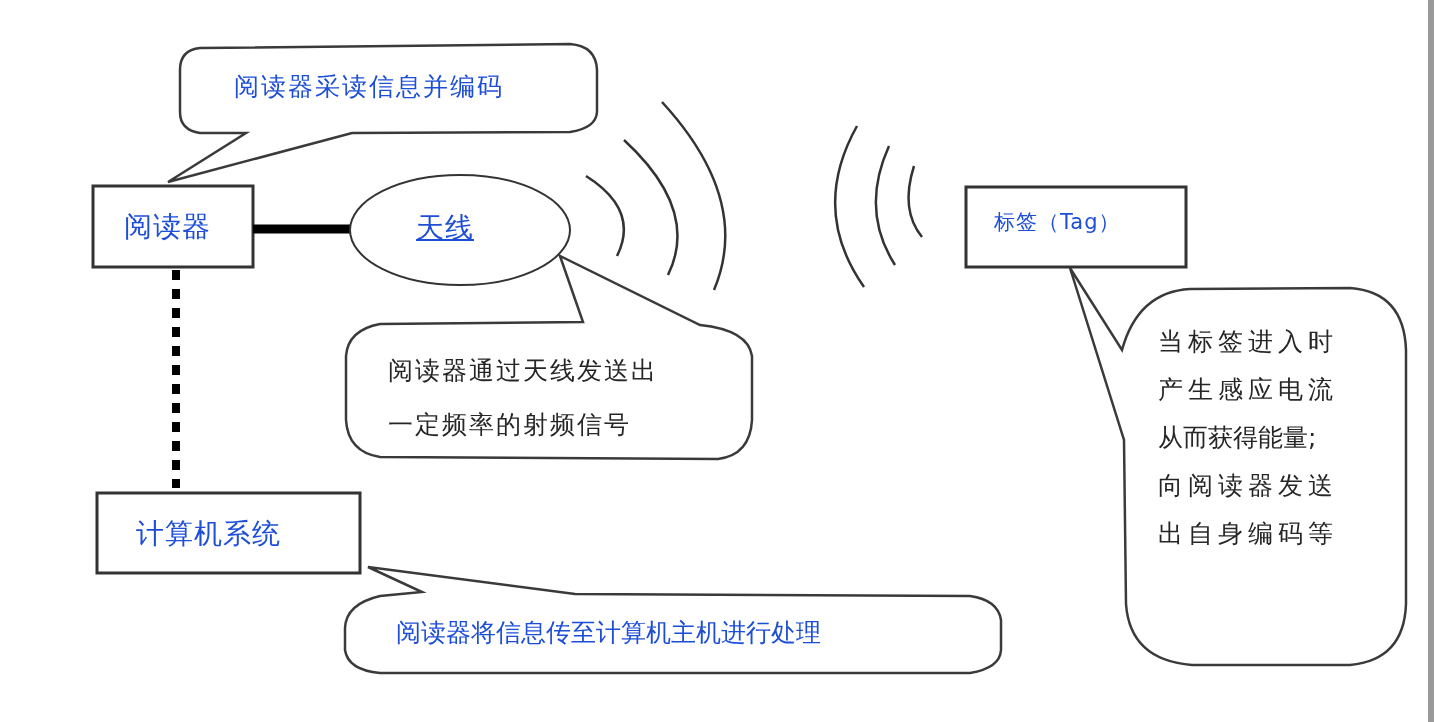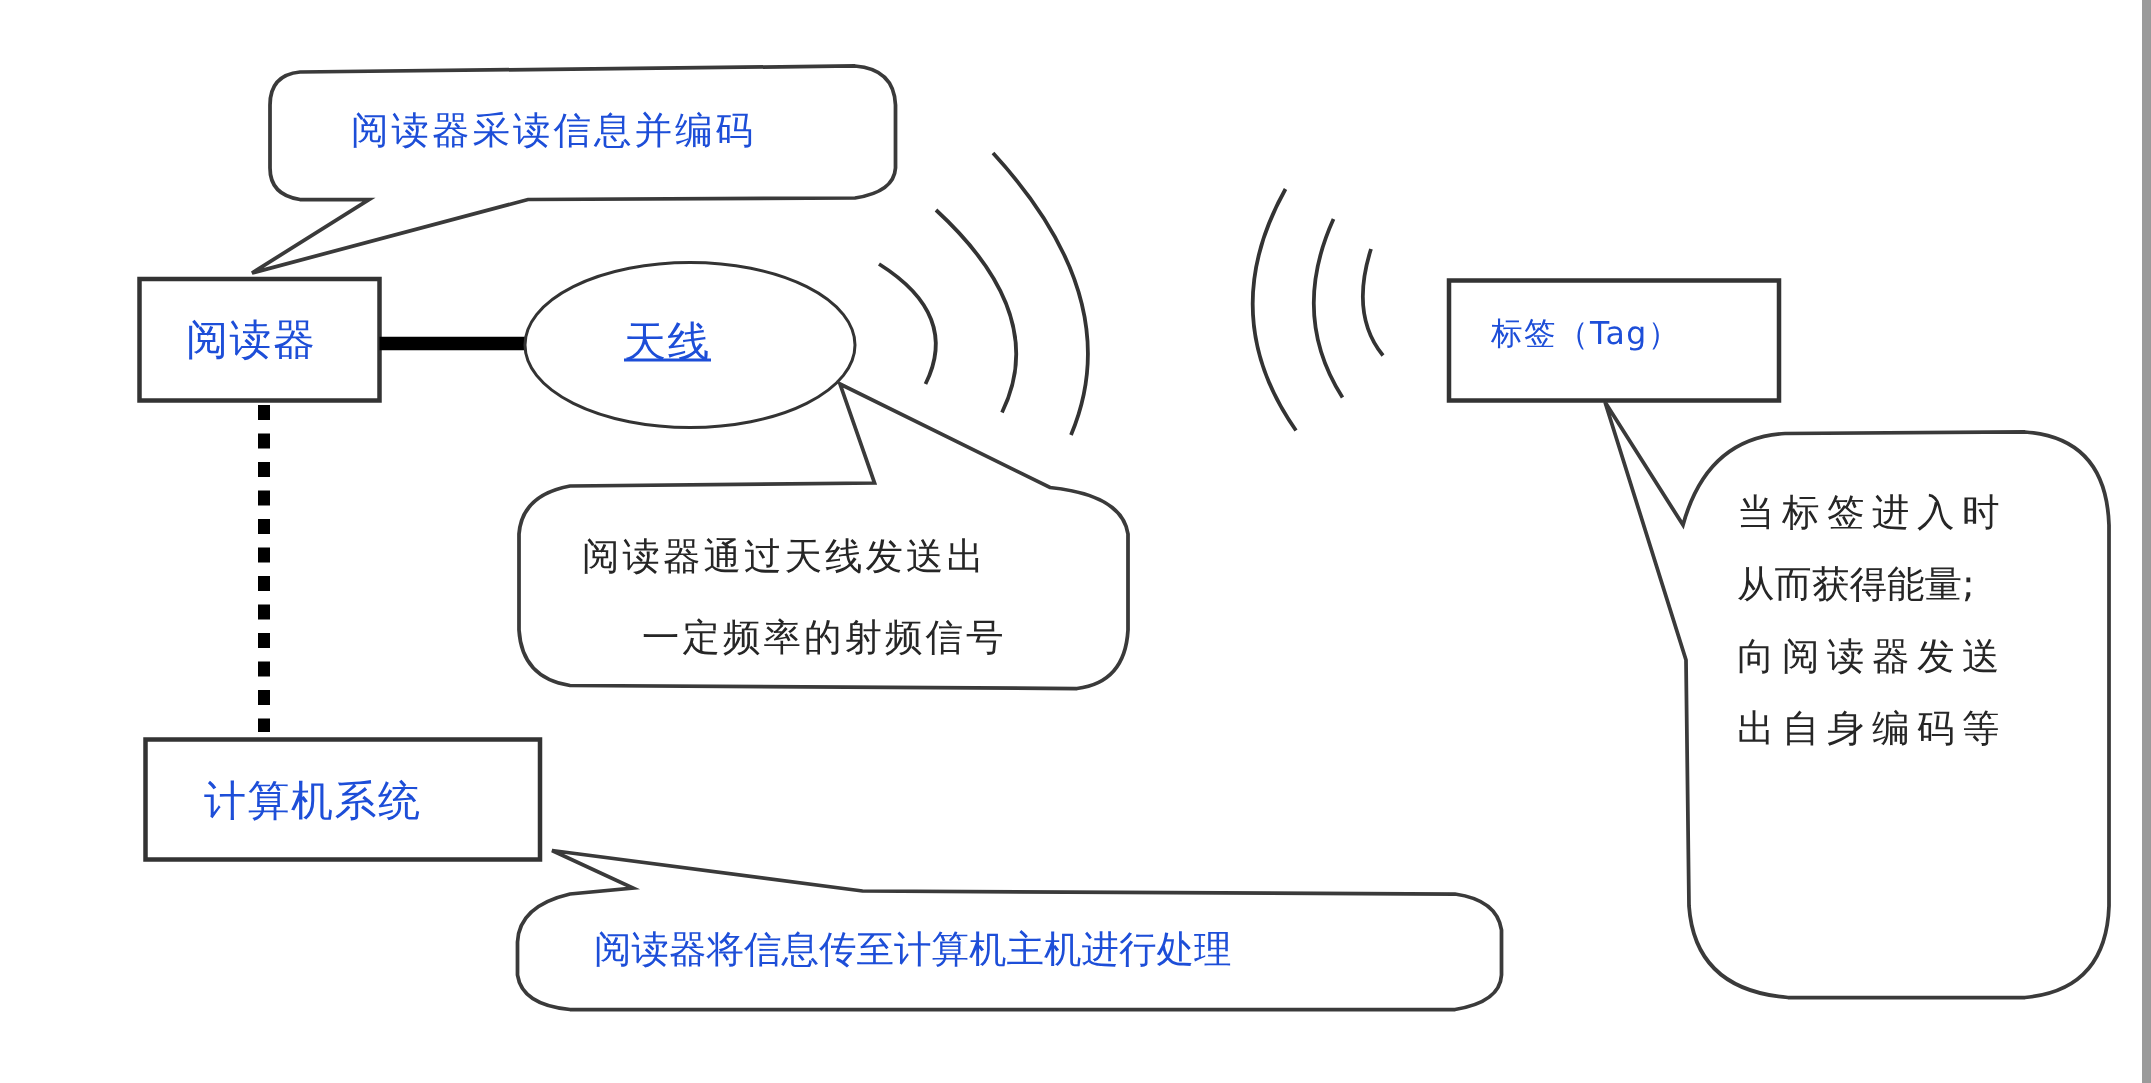--- a/index.html
+++ b/index.html
@@ -54,27 +54,28 @@
   <path d="M 368 567 L 422 592 L 380 596 Q 346 604 345 628 L 345 650 Q 348 670 380 673 L 970 673 Q 1000 668 1001 650 L 1001 620 Q 998 600 970 596 L 575 594 L 368 567 Z" fill="#fff" stroke="#3a3a3a" stroke-width="2.5"></path>
 </svg>
 
 <div class="label small" style="left:234px; top:74px;">阅读器采读信息并编码</div>
 
 <div class="label" style="left:124px; top:213px;">阅读器</div>
 <div class="label" style="left:416px; top:214px;text-decoration:underline;">天线</div>
 
 <div class="multiline2" style="left:388px; top:342px;">
   <div>阅读器通过天线发送出</div>
-  <div style="margin-top:-4px;margin-left:40px;">一定频率的射频信号</div>
+  <div style="margin-top:-4px;">一定频率的射频信号</div>
 </div>
 
 <div class="label tag" style="left:994px; top:212px;">标签（Tag）</div>
 
 <div class="multiline" style="left:1158px; top:318px;">
   <div>当标签进入时</div>
+  <div>产生感应电流</div>
   <div style="letter-spacing:0px;">从而获得能量;</div>
   <div>向阅读器发送</div>
   <div>出自身编码等</div>
 </div>
 
 <div class="label" style="left:136px; top:520px;">计算机系统</div>
 <div class="label small" style="left:396px; top:620px; letter-spacing:0px;">阅读器将信息传至计算机主机进行处理</div>
 
 <div class="right-edge"></div>
 

